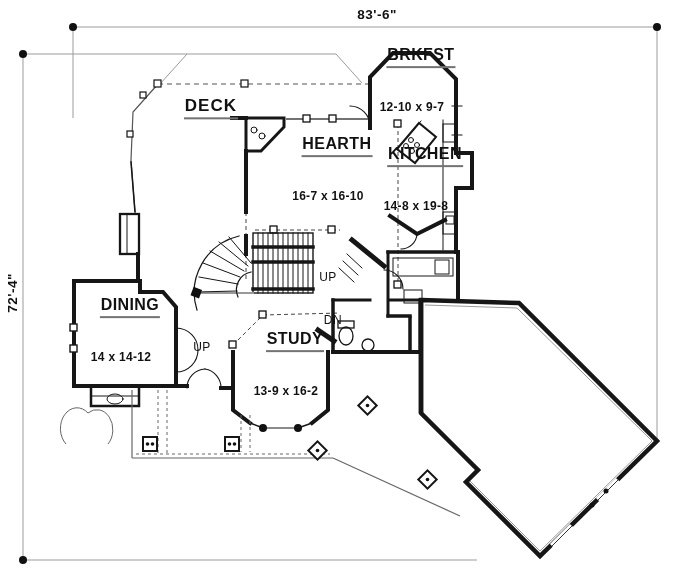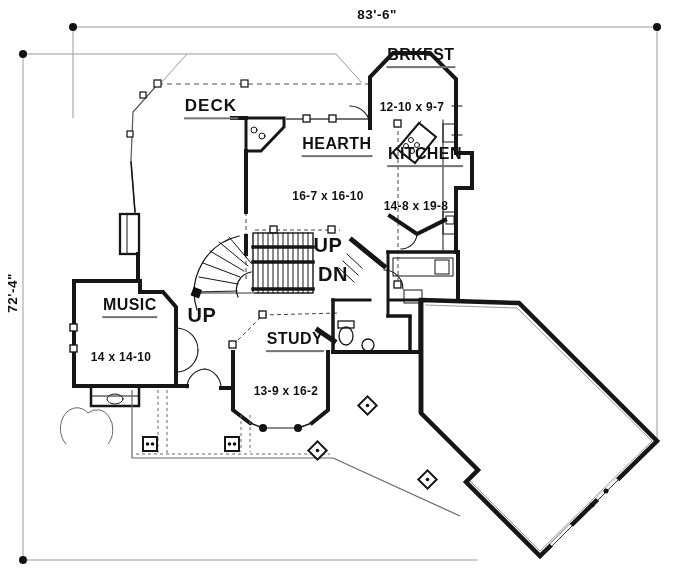--- a/index.html
+++ b/index.html
@@ -5,22 +5,22 @@
   html,body{margin:0;padding:0;background:#fff;}
   #plan{position:relative;width:675px;height:584px;background:#fff;overflow:hidden;
         font-family:"Liberation Sans",sans-serif;color:#111;}
   #linework{position:absolute;left:0;top:0;}
   .lbl{position:absolute;transform:translate(-50%,-50%);text-align:center;
        white-space:pre;line-height:1.15;z-index:5;}
   .nm{display:inline-block;font-weight:bold;font-size:16px;letter-spacing:.4px;
       border-bottom:2px solid #737373;padding:0 1px 1px 1px;}
   .nm.big{font-size:17px;letter-spacing:1px;}
   .sz{font-weight:bold;font-size:12px;letter-spacing:.3px;margin-top:15px;}
-  .stair{position:absolute;transform:translate(-50%,-50%);font-weight:bold;
-         font-size:20px;letter-spacing:.5px;z-index:5;}
+  .stair{position:absolute;transform:translate(-50%,-50%);font-weight:normal;
+         font-size:12px;letter-spacing:.5px;z-index:5;margin-top:32px;}
   .dim{position:absolute;transform:translate(-50%,-50%);font-size:13.5px;
        font-weight:bold;letter-spacing:.5px;z-index:5;}
   .dim.vert{transform:translate(-50%,-50%) rotate(-90deg);}
 </style>
 </head>
 <body>
 
 <div id="plan">
 
 <svg id="linework" width="675" height="584" viewBox="0 0 675 584">
@@ -236,24 +236,24 @@
   </div>
   <div class="lbl" style="left:328px;top:179px;">
     <span class="nm">HEARTH</span>
     <div class="sz">16-7 x 16-10</div>
   </div>
   <div class="lbl" style="left:416px;top:189px;">
     <span class="nm">KITCHEN</span>
     <div class="sz">14-8 x 19-8</div>
   </div>
   <div class="lbl" style="left:121px;top:340px;">
-    <span class="nm">MUSIC</span>
-    <div class="sz">14 x 14-10</div>
+    <span class="nm">DINING</span>
+    <div class="sz">14 x 14-12</div>
   </div>
   <div class="lbl" style="left:286px;top:374px;">
     <span class="nm">STUDY</span>
     <div class="sz">13-9 x 16-2</div>
   </div>
 
   <div class="stair" style="left:328px;top:245px;">UP</div>
-  <div class="stair" style="left:333px;top:274px;">DN</div>
+  <div class="stair" style="left:333px;top:288px;">DN</div>
   <div class="stair" style="left:202px;top:315px;">UP</div>
 </div>
 
 </body></html>

